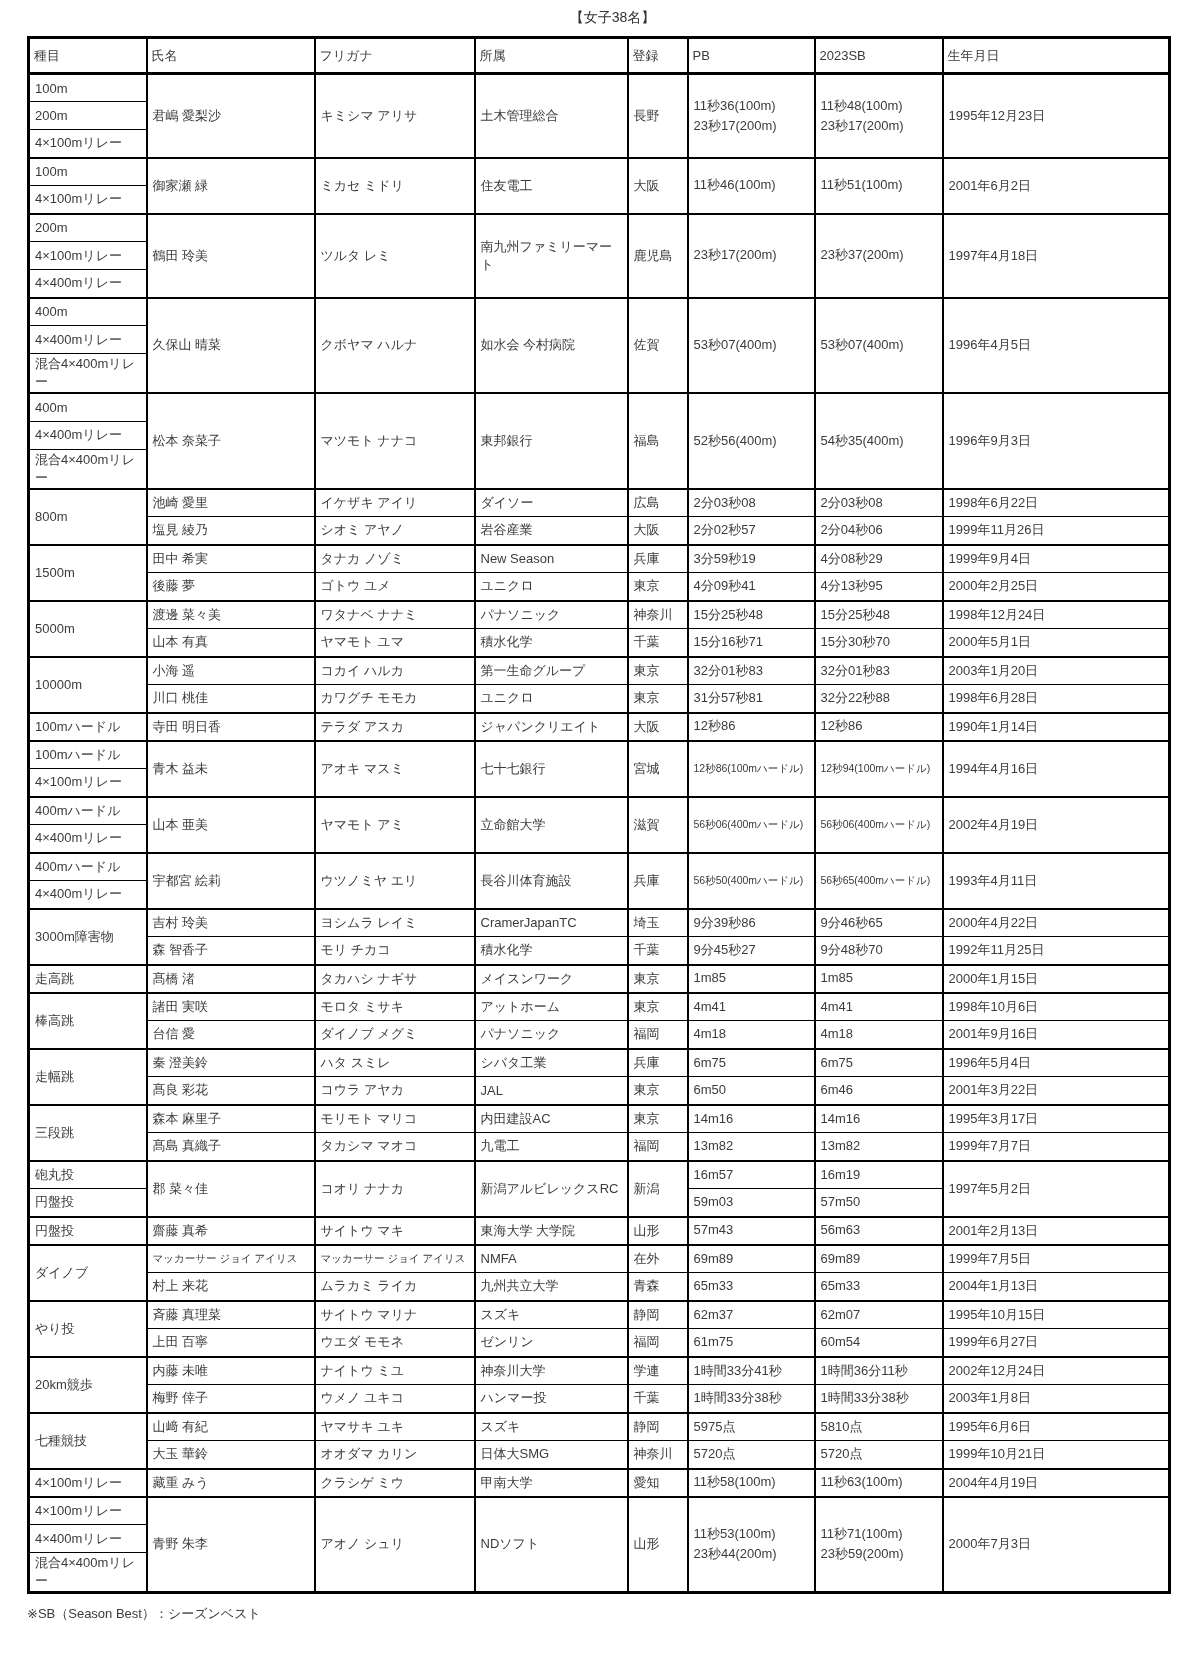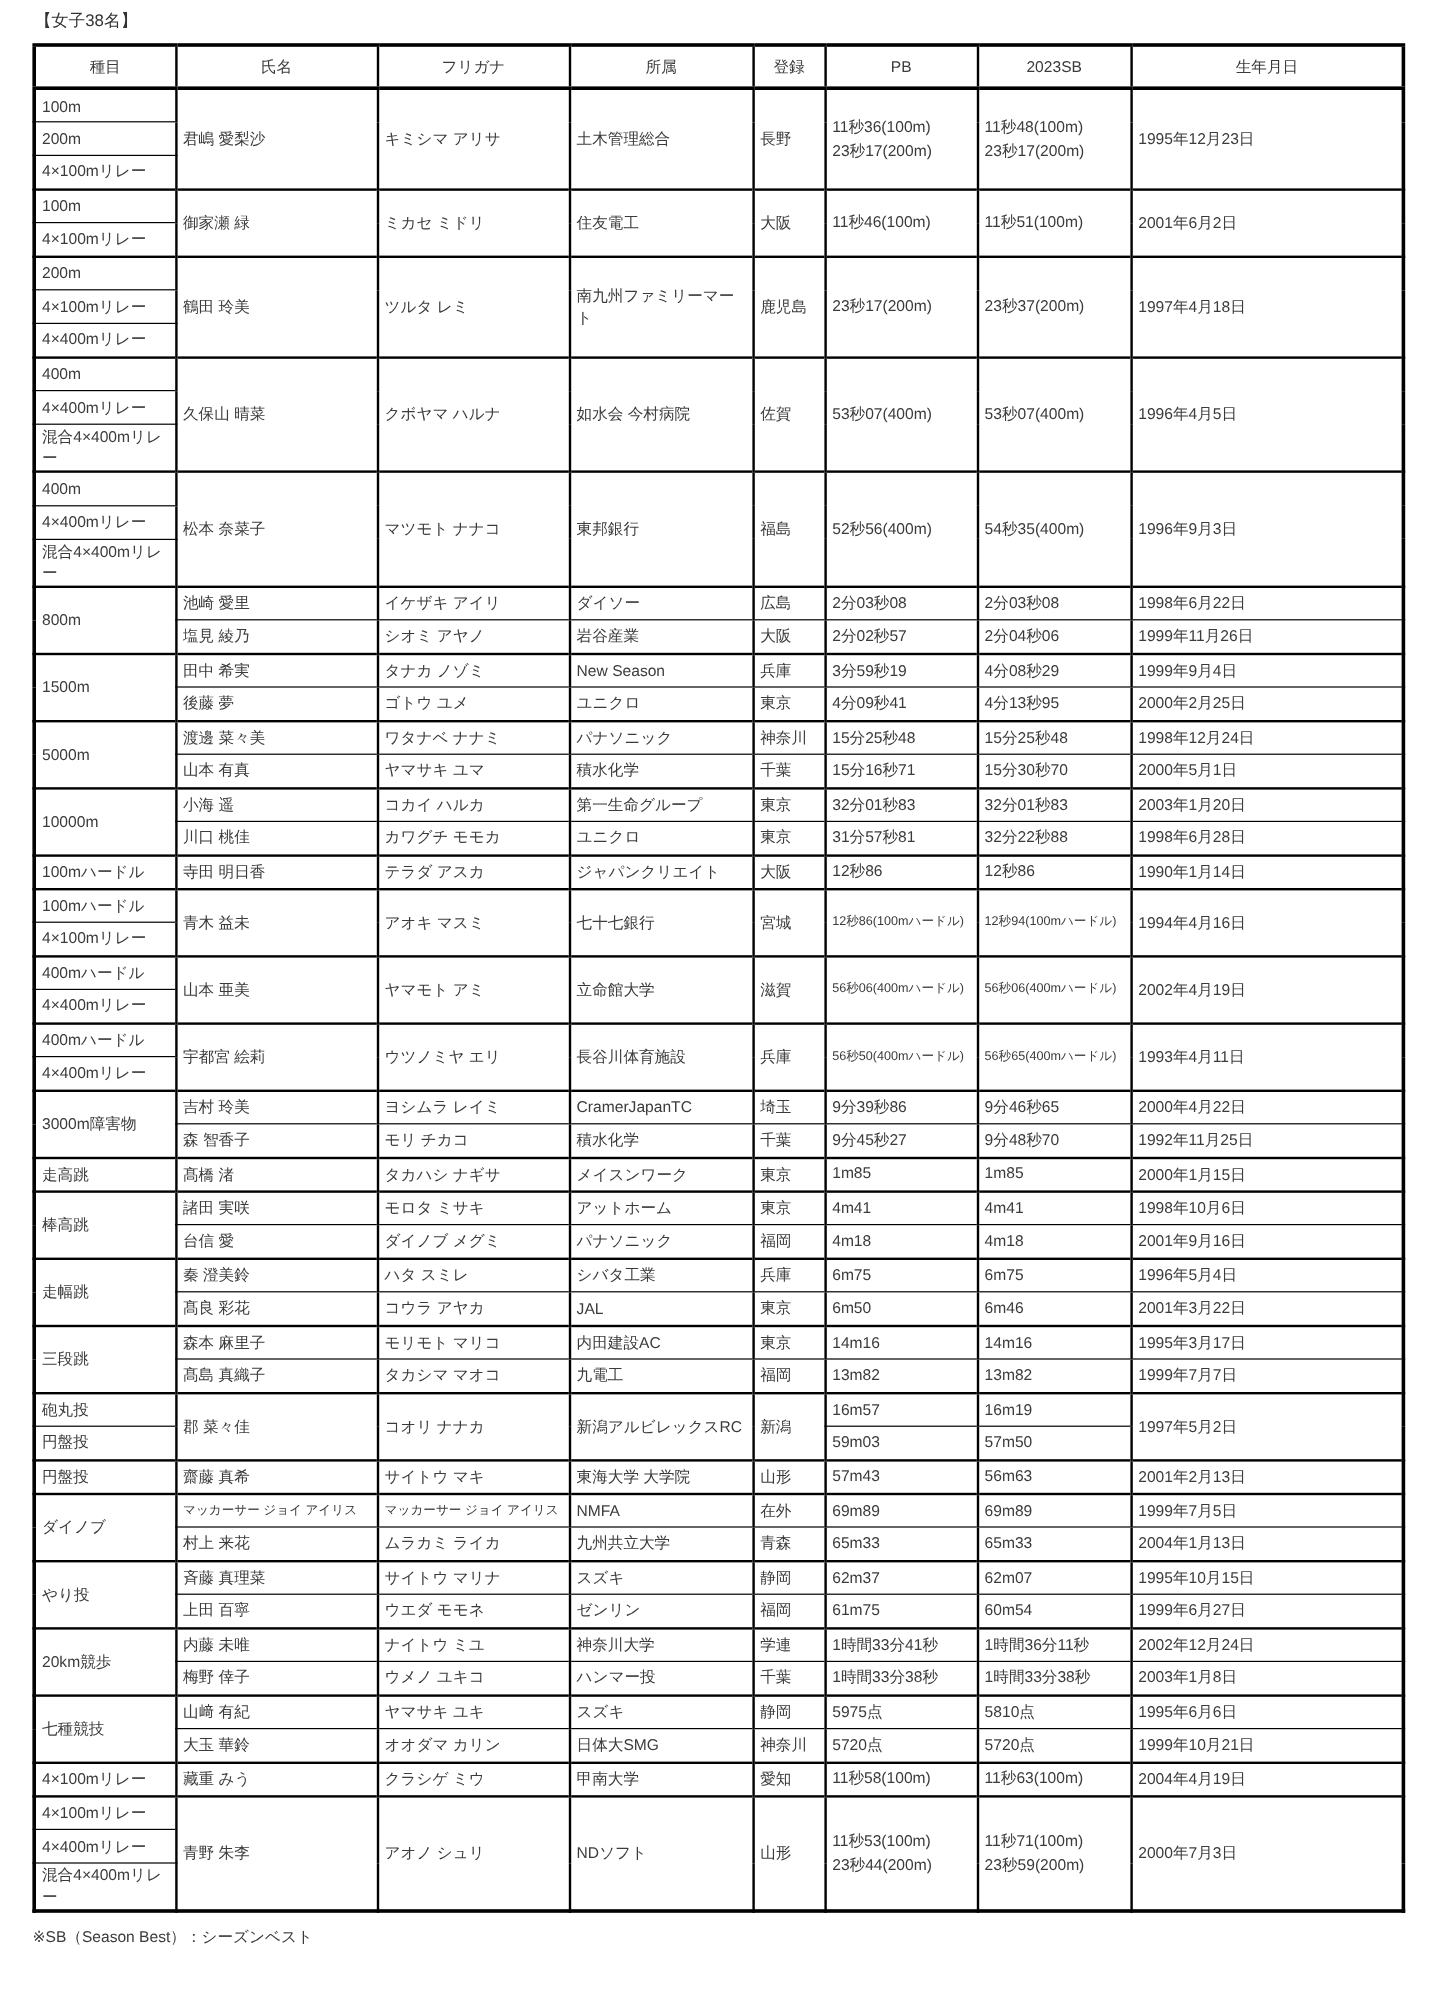--- a/index.html
+++ b/index.html
@@ -2,24 +2,24 @@
 <html><head>
 <meta charset="utf-8">
 <style>
   html,body{margin:0;padding:0;}
   body{
     width:1196px;height:1678px;background:#ffffff;
     font-family:"Liberation Sans","DejaVu Sans",sans-serif;
     color:#3b3b3b;
   }
   .page{padding:9px 0 0 27px;}
-  .title{font-size:14px;margin:0 0 9px 2px;color:#333;}
+  .title{font-size:14px;margin:0 0 9px 2px;color:#333;text-align:center;}
   table.roster{border-collapse:collapse;table-layout:fixed;width:1141px;border:3px solid #000;}
   .roster th{
-    font-weight:400;font-size:13px;text-align:center;height:33px;
+    font-weight:400;font-size:13px;text-align:left;height:33px;
     border:2px solid #000;border-top-width:3px;border-bottom-width:3px;padding:0 4px;
     color:#3b3b3b;
   }
   .roster td{
     font-size:13px;border:1px solid #000;border-left-width:2px;border-right-width:2px;
     padding:1px 5px;vertical-align:middle;overflow:hidden;text-align:left;
   }
   .roster tr{height:28px;}
   .roster tr.gs td{border-top-width:2px;}
   .roster td.c5,.roster td.c6{white-space:pre-line;line-height:1.55;}
@@ -178,21 +178,21 @@
           <td class="c1">渡邊 菜々美</td>
           <td class="c2">ワタナベ ナナミ</td>
           <td class="c3">パナソニック</td>
           <td class="c4">神奈川</td>
           <td class="c5">15分25秒48</td>
           <td class="c6">15分25秒48</td>
           <td class="c7">1998年12月24日</td>
         </tr>
         <tr>
           <td class="c1">山本 有真</td>
-          <td class="c2">ヤマサキ ユマ</td>
+          <td class="c2">ヤマモト ユマ</td>
           <td class="c3">積水化学</td>
           <td class="c4">千葉</td>
           <td class="c5">15分16秒71</td>
           <td class="c6">15分30秒70</td>
           <td class="c7">2000年5月1日</td>
         </tr>
         <tr class="gs">
           <td rowspan="2" class="c0">10000m</td>
           <td class="c1">小海 遥</td>
           <td class="c2">コカイ ハルカ</td>

